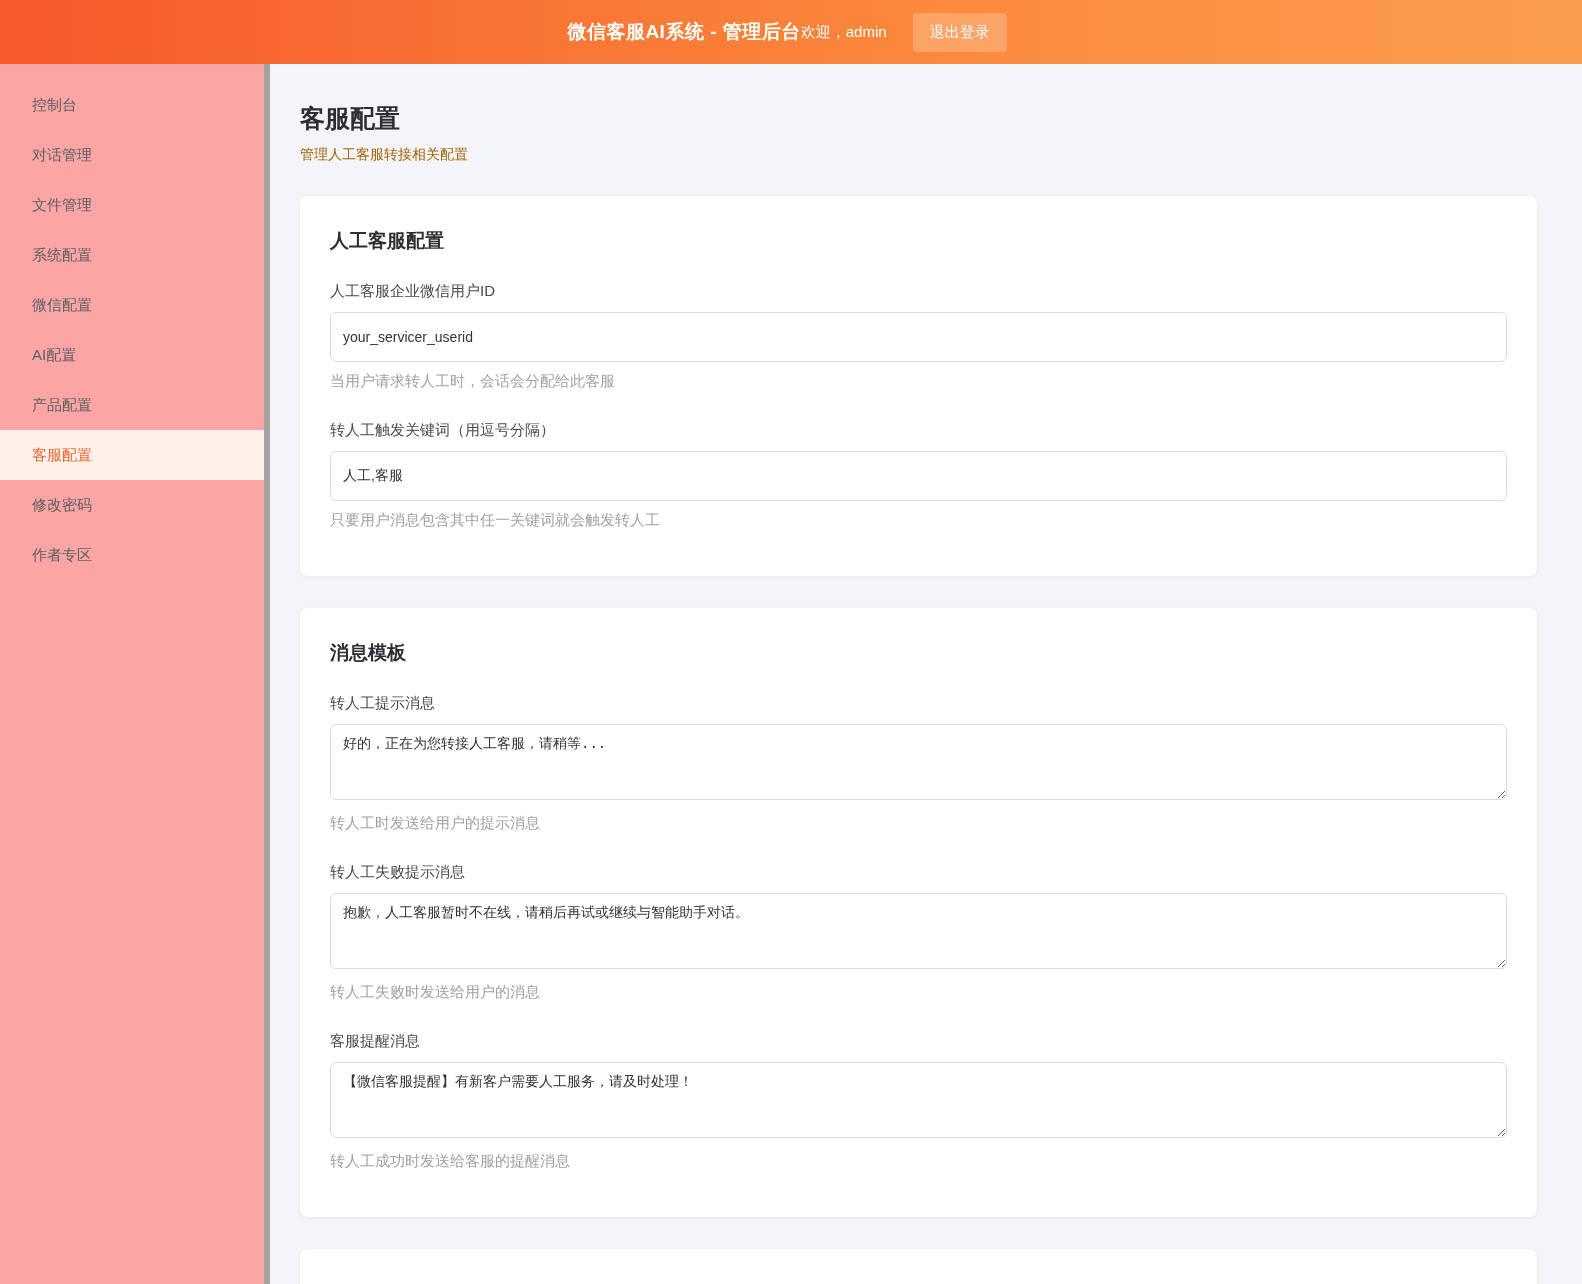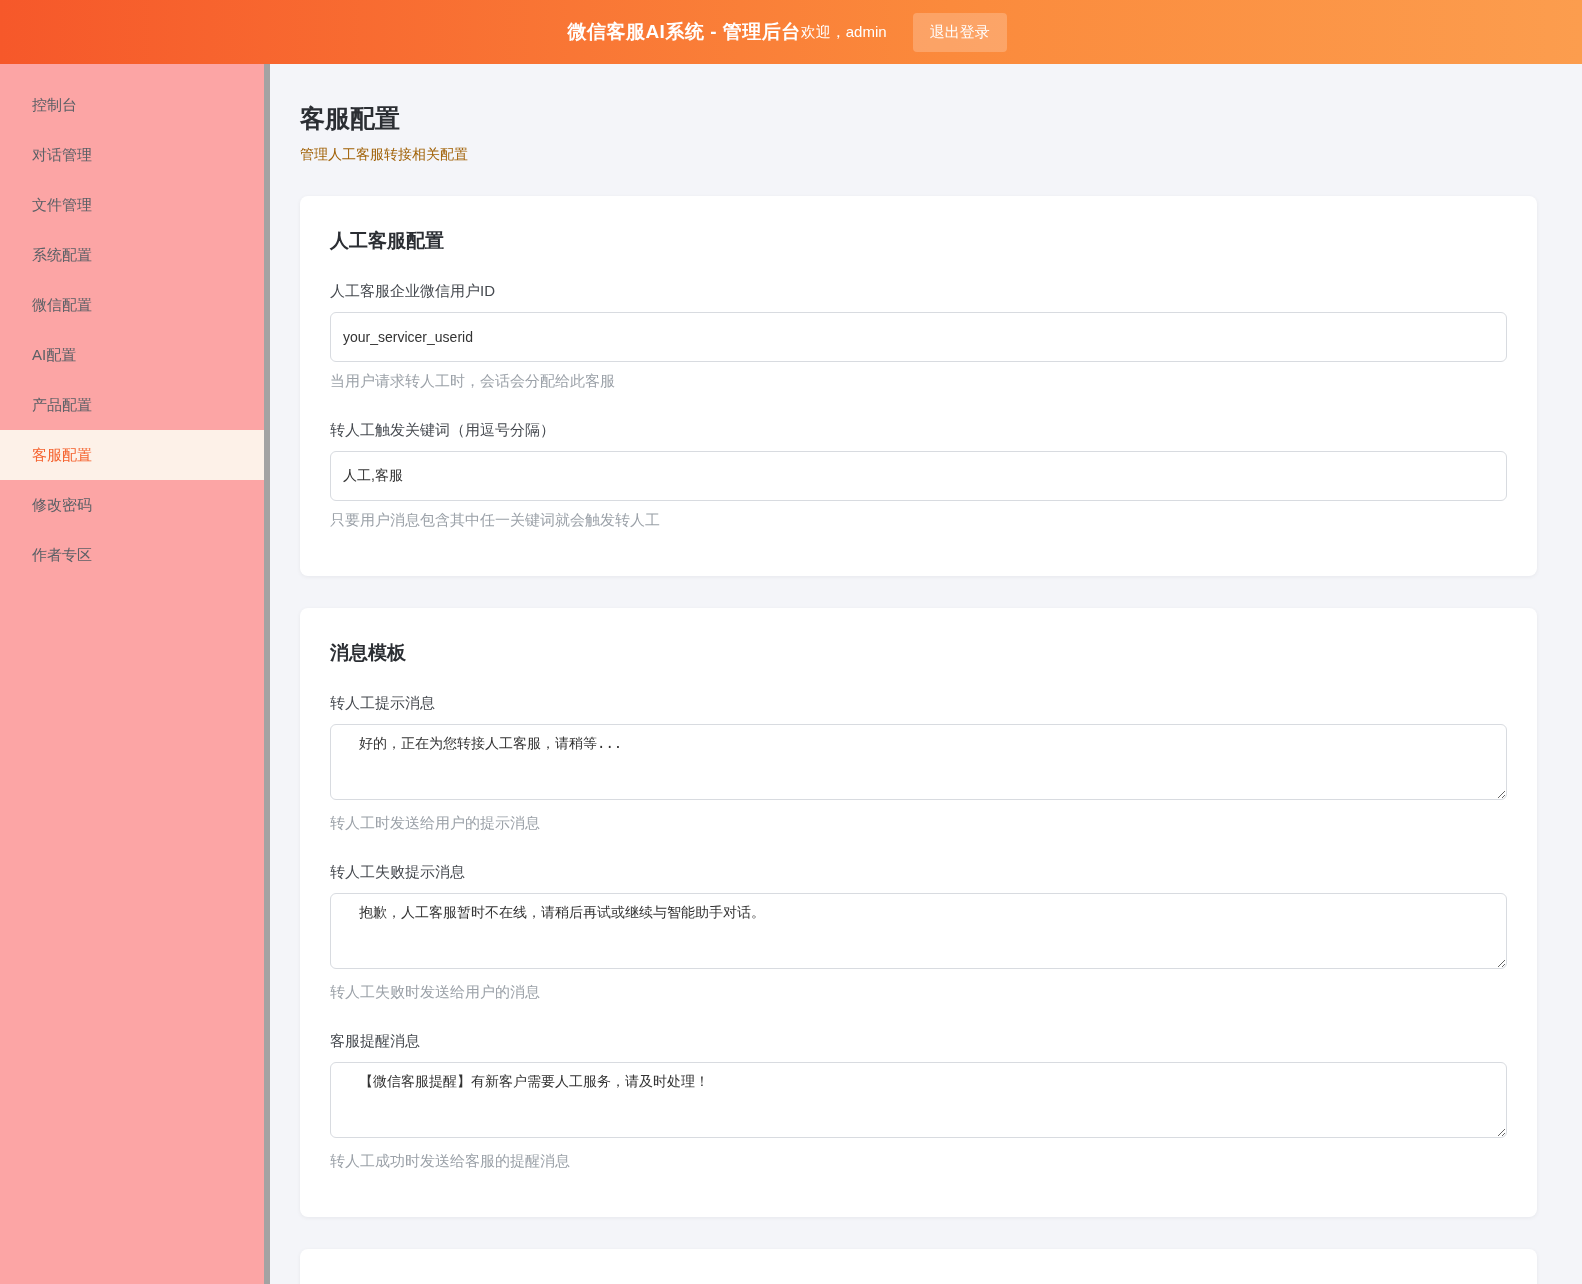--- a/index.html
+++ b/index.html
@@ -86,21 +86,21 @@
     width: 100%; height: 50px;
     border: 1px solid #d8dbe0; border-radius: 6px;
     padding: 0 12px;
     font-size: 14px; color: #333;
     font-family: "Liberation Sans", "DejaVu Sans", sans-serif;
     background: #fff; outline: none;
   }
   .textarea-input {
     width: 100%; height: 76px;
     border: 1px solid #d8dbe0; border-radius: 6px;
-    padding: 10px 28px;
+    padding: 10px 12px;
     font-size: 14px; color: #333;
     font-family: "DejaVu Sans Mono", "Liberation Mono", monospace;
     background: #fff; outline: none;
     resize: vertical;
   }
   .help-text {
     margin-top: 10px;
     font-size: 15px; color: #9ba1a8;
   }
 </style>

